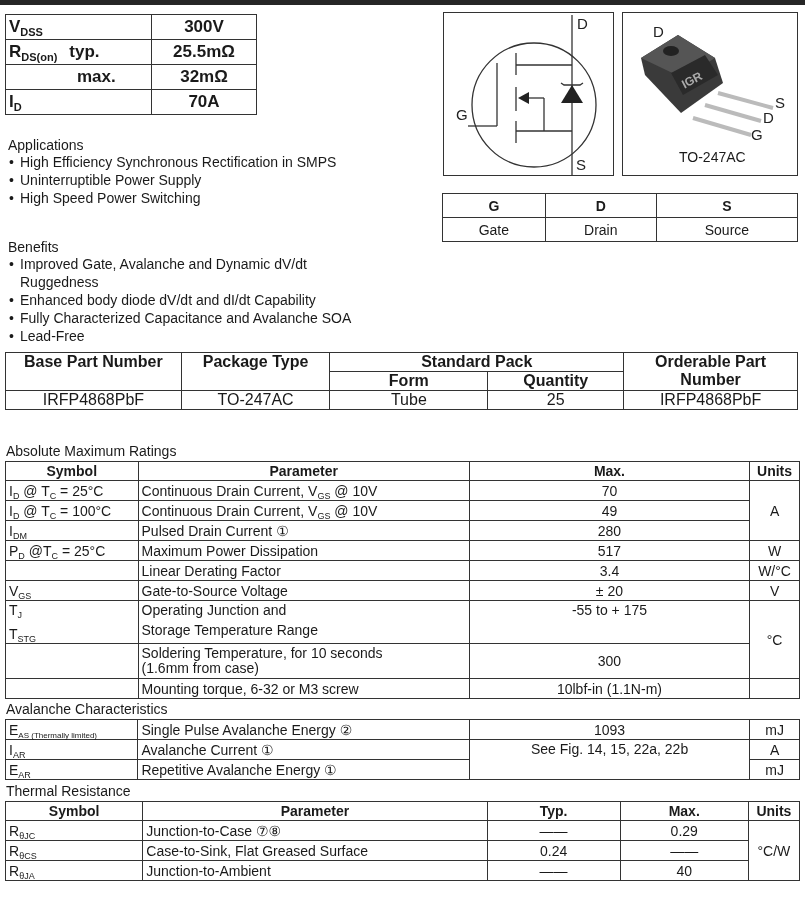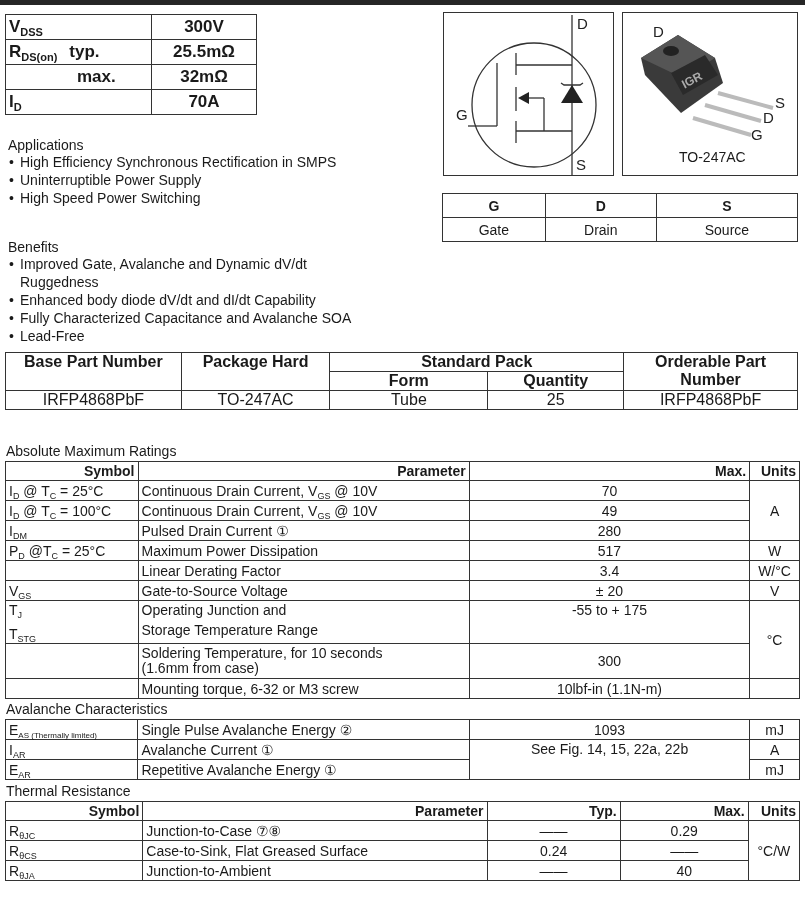--- a/index.html
+++ b/index.html
@@ -30,21 +30,21 @@
   .section-h{font-weight:normal;font-size:14px;}
   ul.bul{list-style:none;margin:0;padding:0;}
   ul.bul li{font-size:14px;line-height:18px;padding-left:12px;position:relative;}
   ul.bul li:before{content:"•";position:absolute;left:1px;}
 
   .ordtbl{left:5px;top:352px;width:793px;}
   .ordtbl td,.ordtbl th{font-size:16px;text-align:center;height:18px;padding:0 2px;}
 
   .amr{left:5px;top:461px;width:795px;}
   .amr td{height:19px;}
-  .amr th{height:18px;text-align:right;}
+  .amr th{height:18px;}
   .col1{width:127px;}
   .col2{width:329px;}
   .col3{width:278px;}
   .col4{width:43px;}
 </style>
 </head>
 <body>
 
 <div class="topbar"></div>
 
@@ -140,21 +140,21 @@
     <li>Enhanced body diode dV/dt and dI/dt Capability</li>
     <li>Fully Characterized Capacitance and Avalanche SOA</li>
     <li>Lead-Free</li>
   </ul>
 </div>
 
 <table class="abs ordtbl">
   <tbody>
       <tr>
     <th rowspan="2" style="width:172px;vertical-align:top">Base Part Number</th>
-    <th rowspan="2" style="width:145px;vertical-align:top">Package Hard</th>
+    <th rowspan="2" style="width:145px;vertical-align:top">Package Type</th>
     <th colspan="2">Standard Pack</th>
     <th rowspan="2" style="width:170px;vertical-align:top">Orderable Part Number</th>
   </tr>
   <tr>
     <th style="width:155px">Form</th>
     <th style="width:132px">Quantity</th>
   </tr>
   <tr>
     <td>IRFP4868PbF</td>
     <td>TO-247AC</td>

